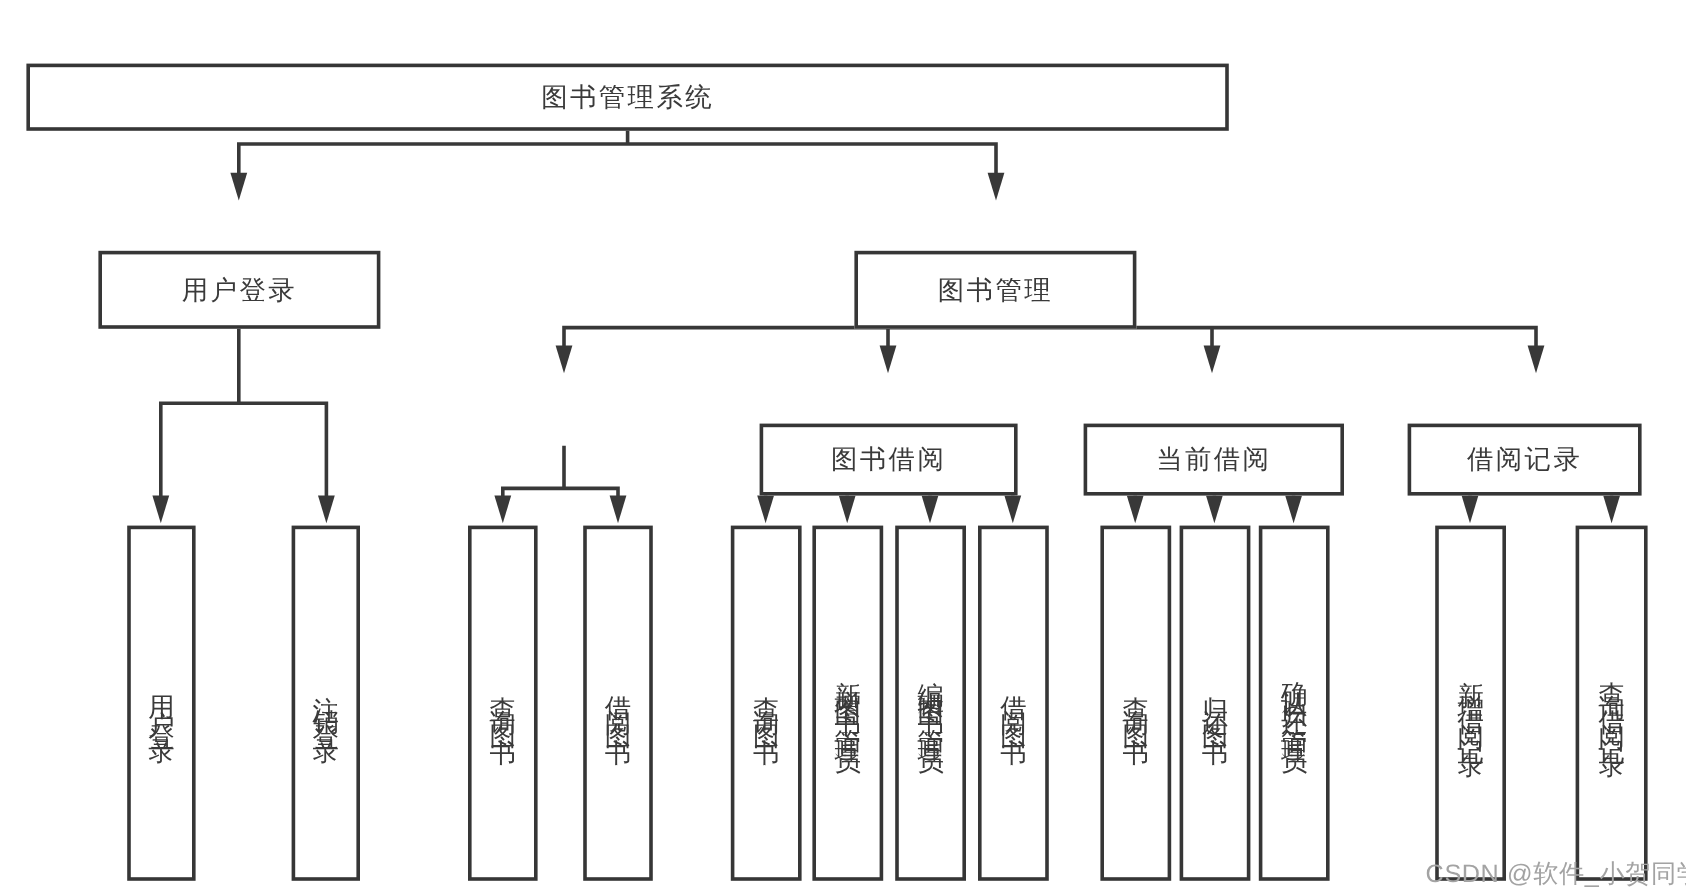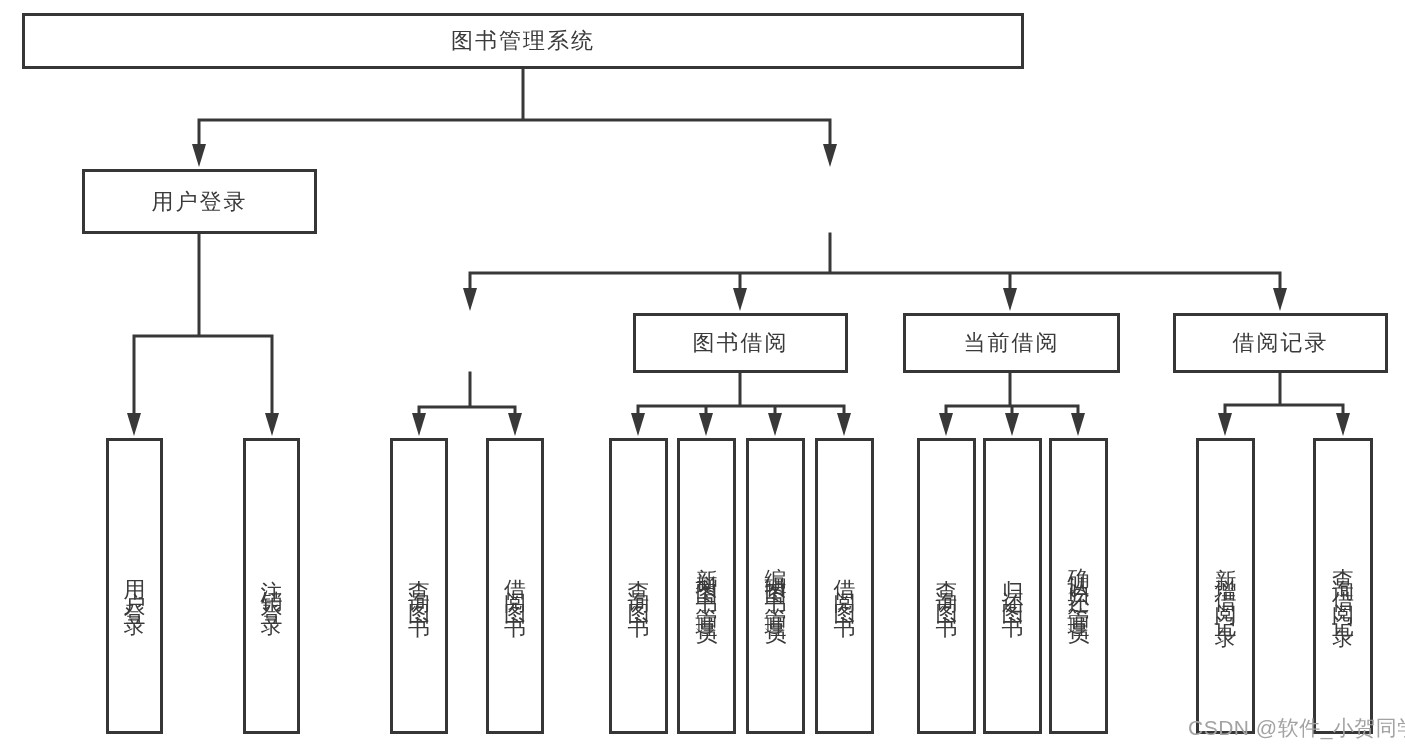--- a/index.html
+++ b/index.html
@@ -4,21 +4,21 @@
 <style>
   html,body{margin:0;padding:0;background:#ffffff;}
   #stage{
     position:relative;width:1405px;height:747px;background:#ffffff;overflow:hidden;
     font-family:"Liberation Sans","DejaVu Sans",sans-serif;
   }
   #connectors{position:absolute;left:0;top:0;width:1405px;height:747px;z-index:1;}
   .node{
     position:absolute;background:#ffffff;border:3px solid #363636;box-sizing:border-box;
     display:flex;align-items:center;justify-content:center;
-    font-size:22px;letter-spacing:2px;color:#3a3a3a;z-index:2;
+    font-size:22px;letter-spacing:2px;color:#3a3a3a;z-index:2;margin-top:40px;
   }
   .leaf{
     position:absolute;top:438px;height:296px;background:#ffffff;border:3px solid #363636;
     box-sizing:border-box;display:flex;align-items:center;justify-content:center;z-index:2;
   }
   .leaf .vtext{
     writing-mode:vertical-rl;text-orientation:mixed;white-space:nowrap;
     font-size:22px;line-height:1;letter-spacing:12px;color:#3a3a3a;
   }
   .leaf .vtext.long{letter-spacing:8px;}
@@ -26,21 +26,21 @@
     position:absolute;left:1188px;top:714px;z-index:3;
     font-size:21px;color:#a3a3a3;letter-spacing:0.5px;white-space:nowrap;
   }
   
   #n-root{left:22px;top:13px;width:1002px;height:56px;}
   #n-user-login{left:82px;top:169px;width:235px;height:65px;}
   #n-book-mgmt{left:712px;top:169px;width:235px;height:65px;}
   #n-new-book{left:363px;top:313px;width:215px;height:60px;}
   #n-borrow{left:633px;top:313px;width:215px;height:60px;}
   #n-current{left:903px;top:313px;width:217px;height:60px;}
-  #n-records{left:1173px;top:313px;width:215px;height:60px;}
+  #n-records{left:1173px;top:313px;width:195px;height:60px;}
   #lf-g1-0{left:106px;width:57px;}
   #lf-g1-1{left:243px;width:57px;}
   #lf-g2-0{left:390px;width:58px;}
   #lf-g2-1{left:486px;width:58px;}
   #lf-g3-0{left:609px;width:59px;}
   #lf-g3-1{left:677px;width:59px;}
   #lf-g3-2{left:746px;width:59px;}
   #lf-g3-3{left:815px;width:59px;}
   #lf-g4-0{left:917px;width:59px;}
   #lf-g4-1{left:983px;width:59px;}
@@ -93,20 +93,23 @@
     </g>
   </svg>
 
   <div class="node" id="n-root">
     <span>图书管理系统</span>
   </div>
 
   <div class="node" id="n-user-login">
     <span>用户登录</span>
   </div>
+  <div class="node" id="n-book-mgmt">
+    <span>图书管理</span>
+  </div>
 
   <div class="node" id="n-current">
     <span>当前借阅</span>
   </div>
   <div class="node" id="n-borrow">
     <span>图书借阅</span>
   </div>
   <div class="node" id="n-records">
     <span>借阅记录</span>
   </div>

